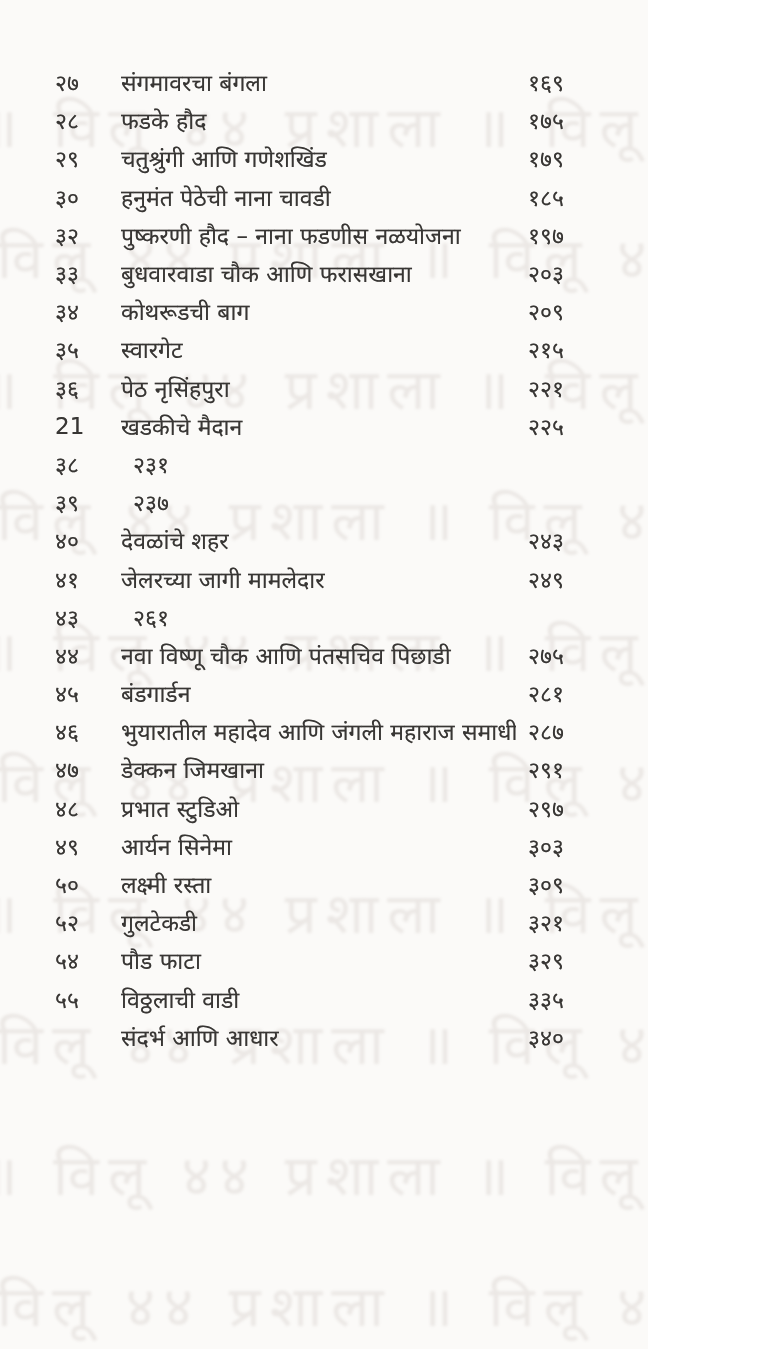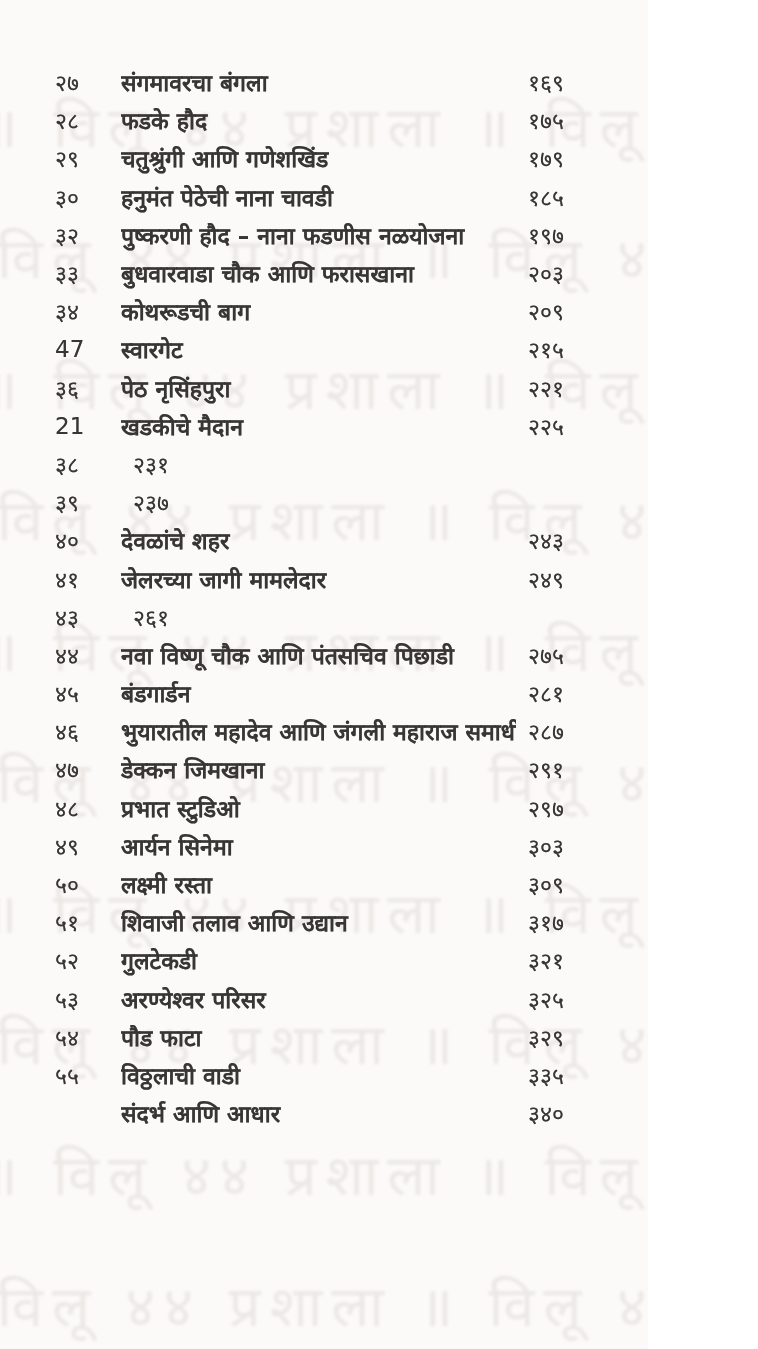--- a/index.html
+++ b/index.html
@@ -57,21 +57,20 @@
     text-shadow: 0 0 0.5px rgba(56,54,52,0.45);
   }
   .num {
     width: 66px;
     flex: 0 0 66px;
   }
   .title {
     flex: 1 1 auto;
     overflow: hidden;
     white-space: nowrap;
-    font-weight: bold;
   }
   .pg {
     flex: 0 0 auto;
     margin-left: 12px;
     min-width: 56px;
   }
 </style>
 </head>
 <body>
 
@@ -122,21 +121,21 @@
       <span class="num">३३</span>
       <span class="title">बुधवारवाडा चौक आणि फरासखाना</span>
       <span class="pg">२०३</span>
     </div>
       <div class="row">
       <span class="num">३४</span>
       <span class="title">कोथरूडची बाग</span>
       <span class="pg">२०९</span>
     </div>
       <div class="row">
-      <span class="num">47</span>
+      <span class="num">३५</span>
       <span class="title">स्वारगेट</span>
       <span class="pg">२१५</span>
     </div>
       <div class="row">
       <span class="num">३६</span>
       <span class="title">पेठ नृसिंहपुरा</span>
       <span class="pg">२२१</span>
     </div>
       <div class="row">
       <span class="num">21</span>
@@ -194,35 +193,25 @@
       <span class="num">४९</span>
       <span class="title">आर्यन सिनेमा</span>
       <span class="pg">३०३</span>
     </div>
       <div class="row">
       <span class="num">५०</span>
       <span class="title">लक्ष्मी रस्ता</span>
       <span class="pg">३०९</span>
     </div>
       <div class="row">
-      <span class="num">५१</span>
-      <span class="title">शिवाजी तलाव आणि उद्यान</span>
-      <span class="pg">३१७</span>
-    </div>
-      <div class="row">
       <span class="num">५२</span>
       <span class="title">गुलटेकडी</span>
       <span class="pg">३२१</span>
     </div>
       <div class="row">
-      <span class="num">५३</span>
-      <span class="title">अरण्येश्वर परिसर</span>
-      <span class="pg">३२५</span>
-    </div>
-      <div class="row">
       <span class="num">५४</span>
       <span class="title">पौड फाटा</span>
       <span class="pg">३२९</span>
     </div>
       <div class="row">
       <span class="num">५५</span>
       <span class="title">विठ्ठलाची वाडी</span>
       <span class="pg">३३५</span>
     </div>
       <div class="row">

